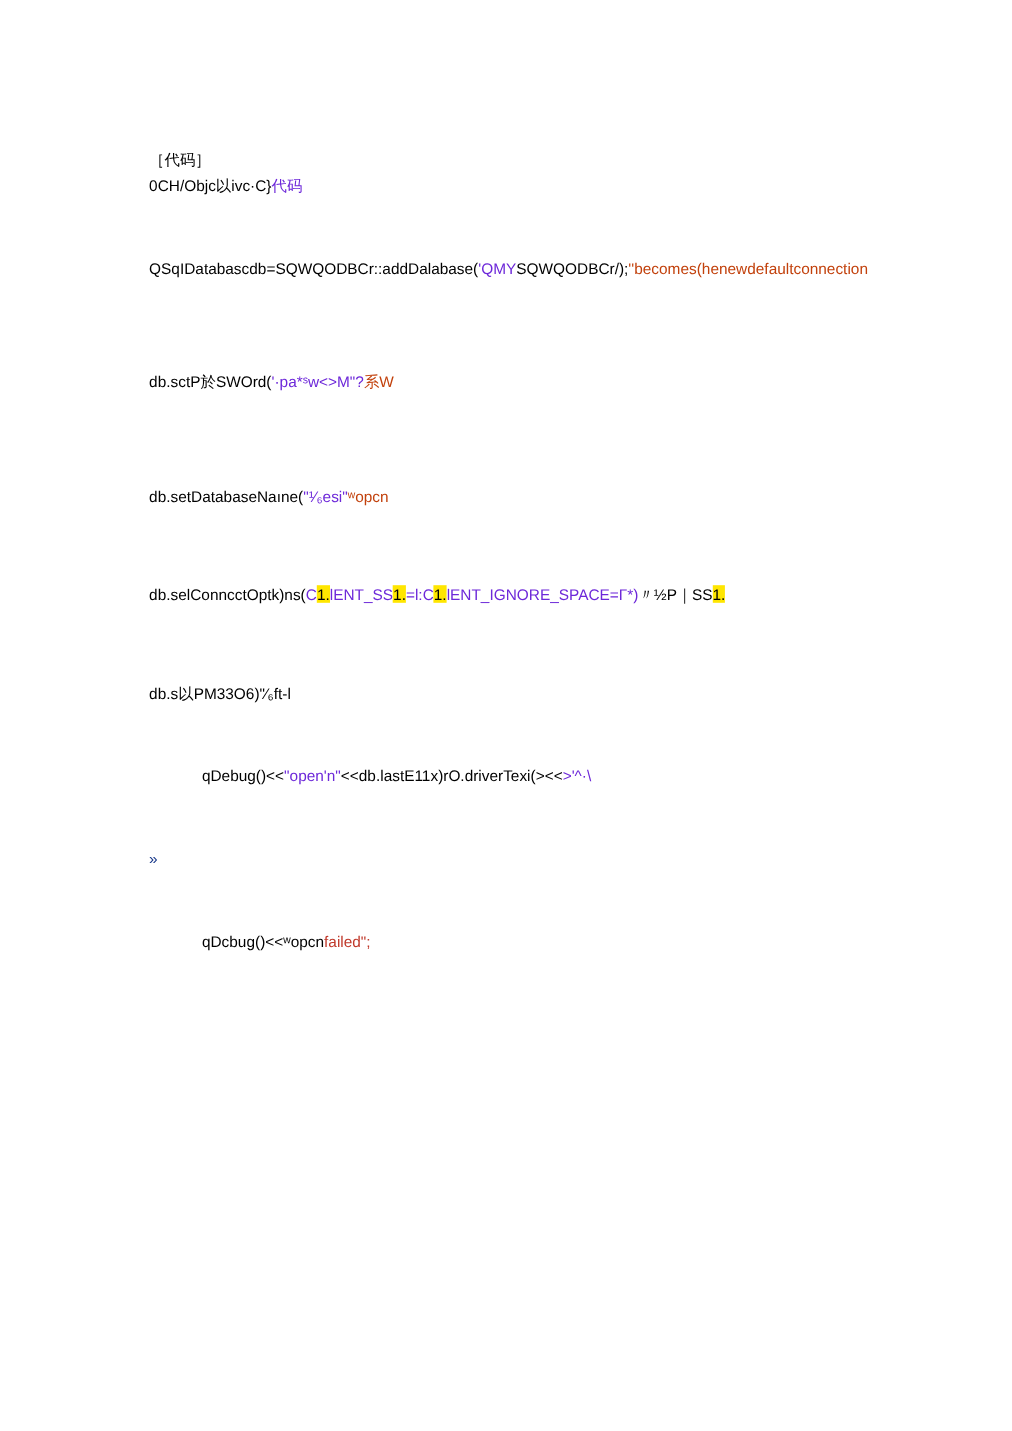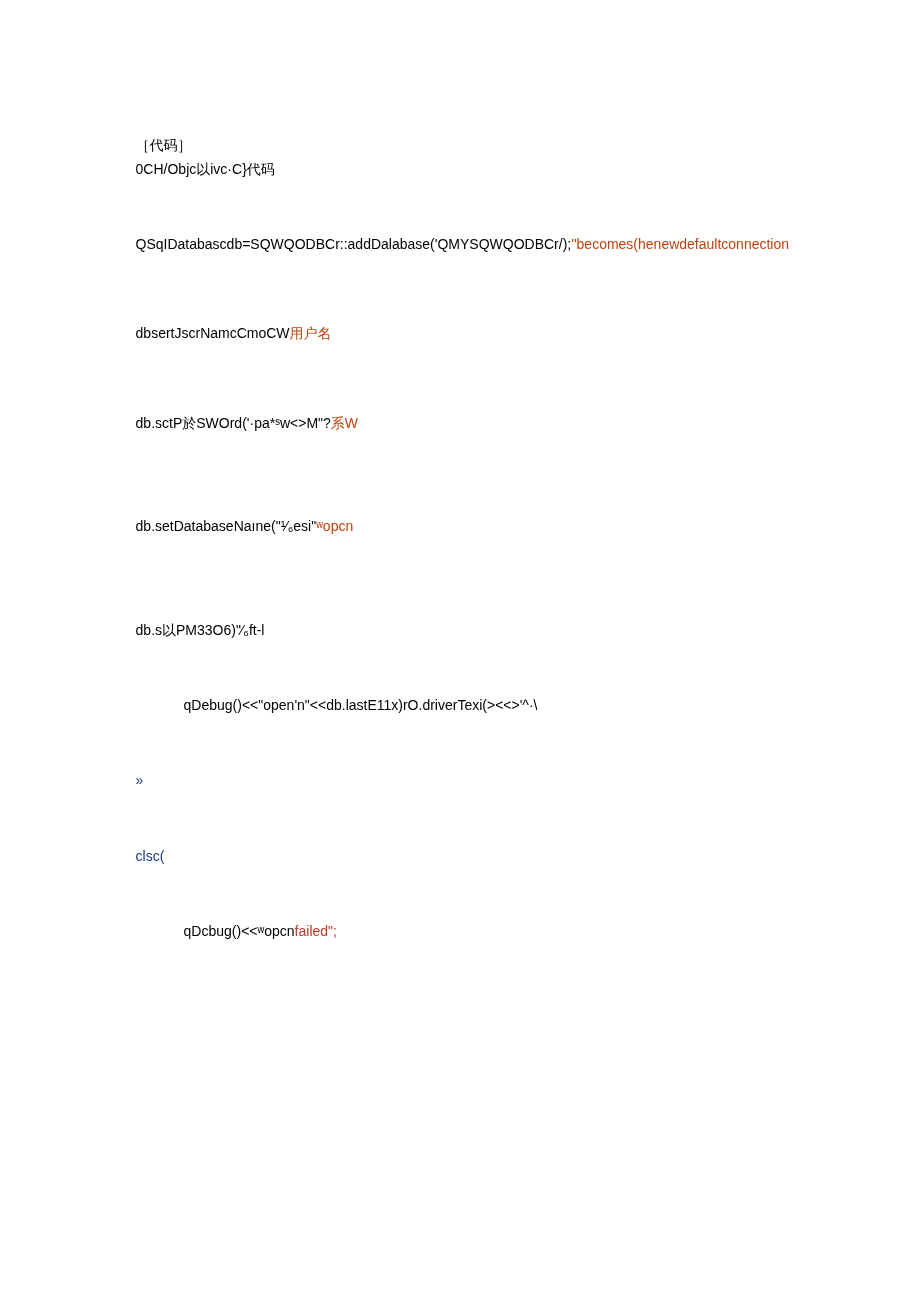--- a/index.html
+++ b/index.html
@@ -15,21 +15,21 @@
     padding: 110px 120px 60px 120px;
     line-height: 1.7;
   }
   .line {
     margin-bottom: 4px;
     white-space: pre-wrap;
     word-break: break-all;
   }
   .indent1 { padding-left: 48px; }
   .c-green { color: #c2410c; }
-  .c-darkred { color: #000000; text-align: right; }
+  .c-darkred { color: #6d28d9; text-align: right; }
   .c-blue { color: #1a3a8b; }
   .c-red { color: #c0392b; }
   .hl { background: #ffe600; }
   .gap { height: 14px; }
   .biggap { height: 60px; }
 </style>
 </head>
 <body>
 
 <div class="page">
@@ -38,60 +38,57 @@
     <span>［代码］</span>
     <span>0CH/Objc以ivc·C}</span><span class="c-darkred">代码</span>
   </div>
 
   <div class="line">
     <span>QSqIDatabascdb=SQWQODBCr::addDalabase(</span><span class="c-darkred">'QMY</span><span>SQWQODBCr/);</span><span class="c-green">''becomes(henewdefaultconnection</span>
   </div>
 
   <div class="gap"></div>
 
-  <div class="line">
-    <span>dbsertJscrNamcCmoCW</span><span class="c-green">用户名</span>
-  </div>
 
   <div class="gap"></div>
 
   <div class="line">
     <span>db.sctP於SWOrd(</span><span class="c-darkred">'·pa*ˢw&lt;&gt;M"?</span><span class="c-green">系W</span>
   </div>
 
   <div class="gap"></div>
 
 
   <div class="gap"></div>
 
   <div class="line">
     <span>db.setDatabaseNaıne(</span><span class="c-darkred">"¹⁄₆esi"</span><span class="c-green">ʷopcn</span>
   </div>
 
   <div class="gap"></div>
 
+  <div class="line">
+    <span>db.selConncctOptk)ns(</span><span class="c-darkred">C</span><span class="hl">1.</span><span class="c-darkred">lENT_SS</span><span class="hl">1.</span><span class="c-darkred">=l:C</span><span class="hl">1.</span><span class="c-darkred">lENT_IGNORE_SPACE=Γ*)</span><span>〃½P｜SS</span><span class="hl">1.</span>
+  </div>
 
   <div class="gap"></div>
 
   <div class="line">
     <span>db.s以PM33O6)"⁄₆ft-l</span>
   </div>
 
 
   <div class="line indent1">
     <span>qDebug()&lt;&lt;</span><span class="c-darkred">"open'n"</span><span>&lt;&lt;db.lastE11x)rO.driverTexi(&gt;&lt;&lt;</span><span class="c-darkred">&gt;'^·\</span>
   </div>
 
   <div class="line c-blue">
     <span>»</span>
   </div>
 
-  <div class="line c-blue">
-    <span>clsc(</span>
-  </div>
 
   <div class="line indent1">
     <span>qDcbug()&lt;&lt;ʷopcn</span><span class="c-red">failed";</span>
   </div>
 
   <div class="biggap"></div>
   <div class="biggap"></div>
 
 </div>
 

